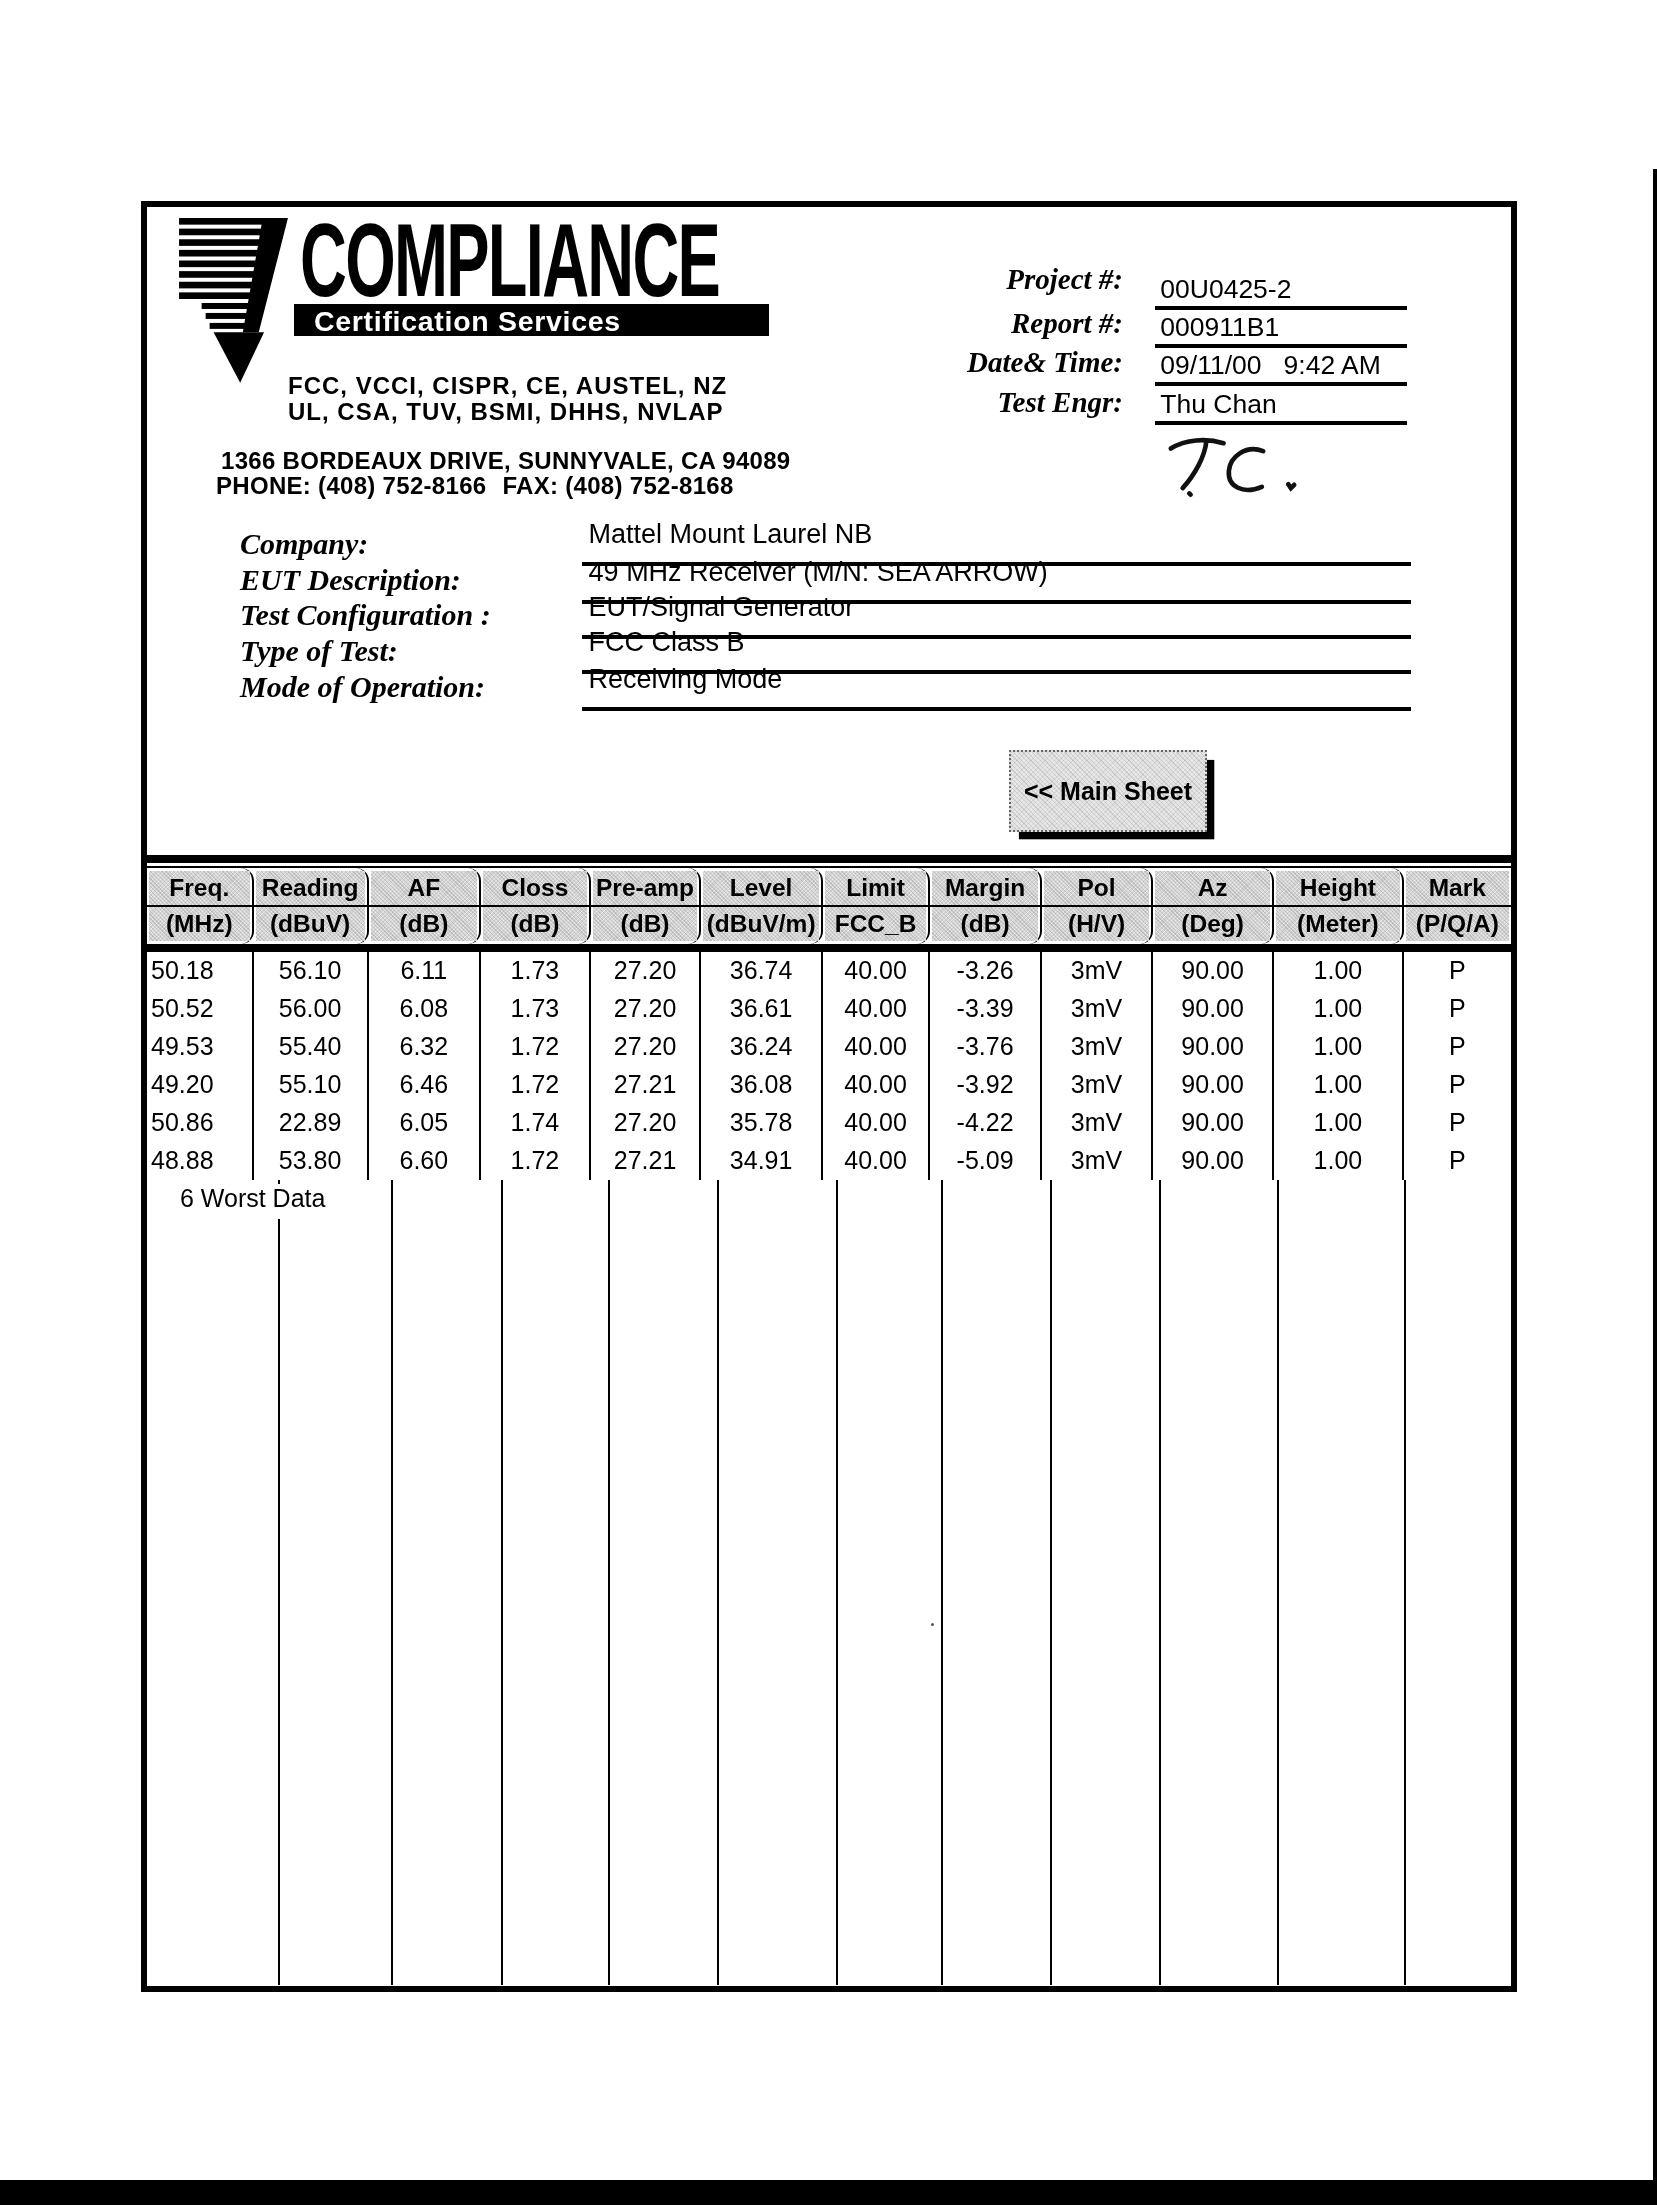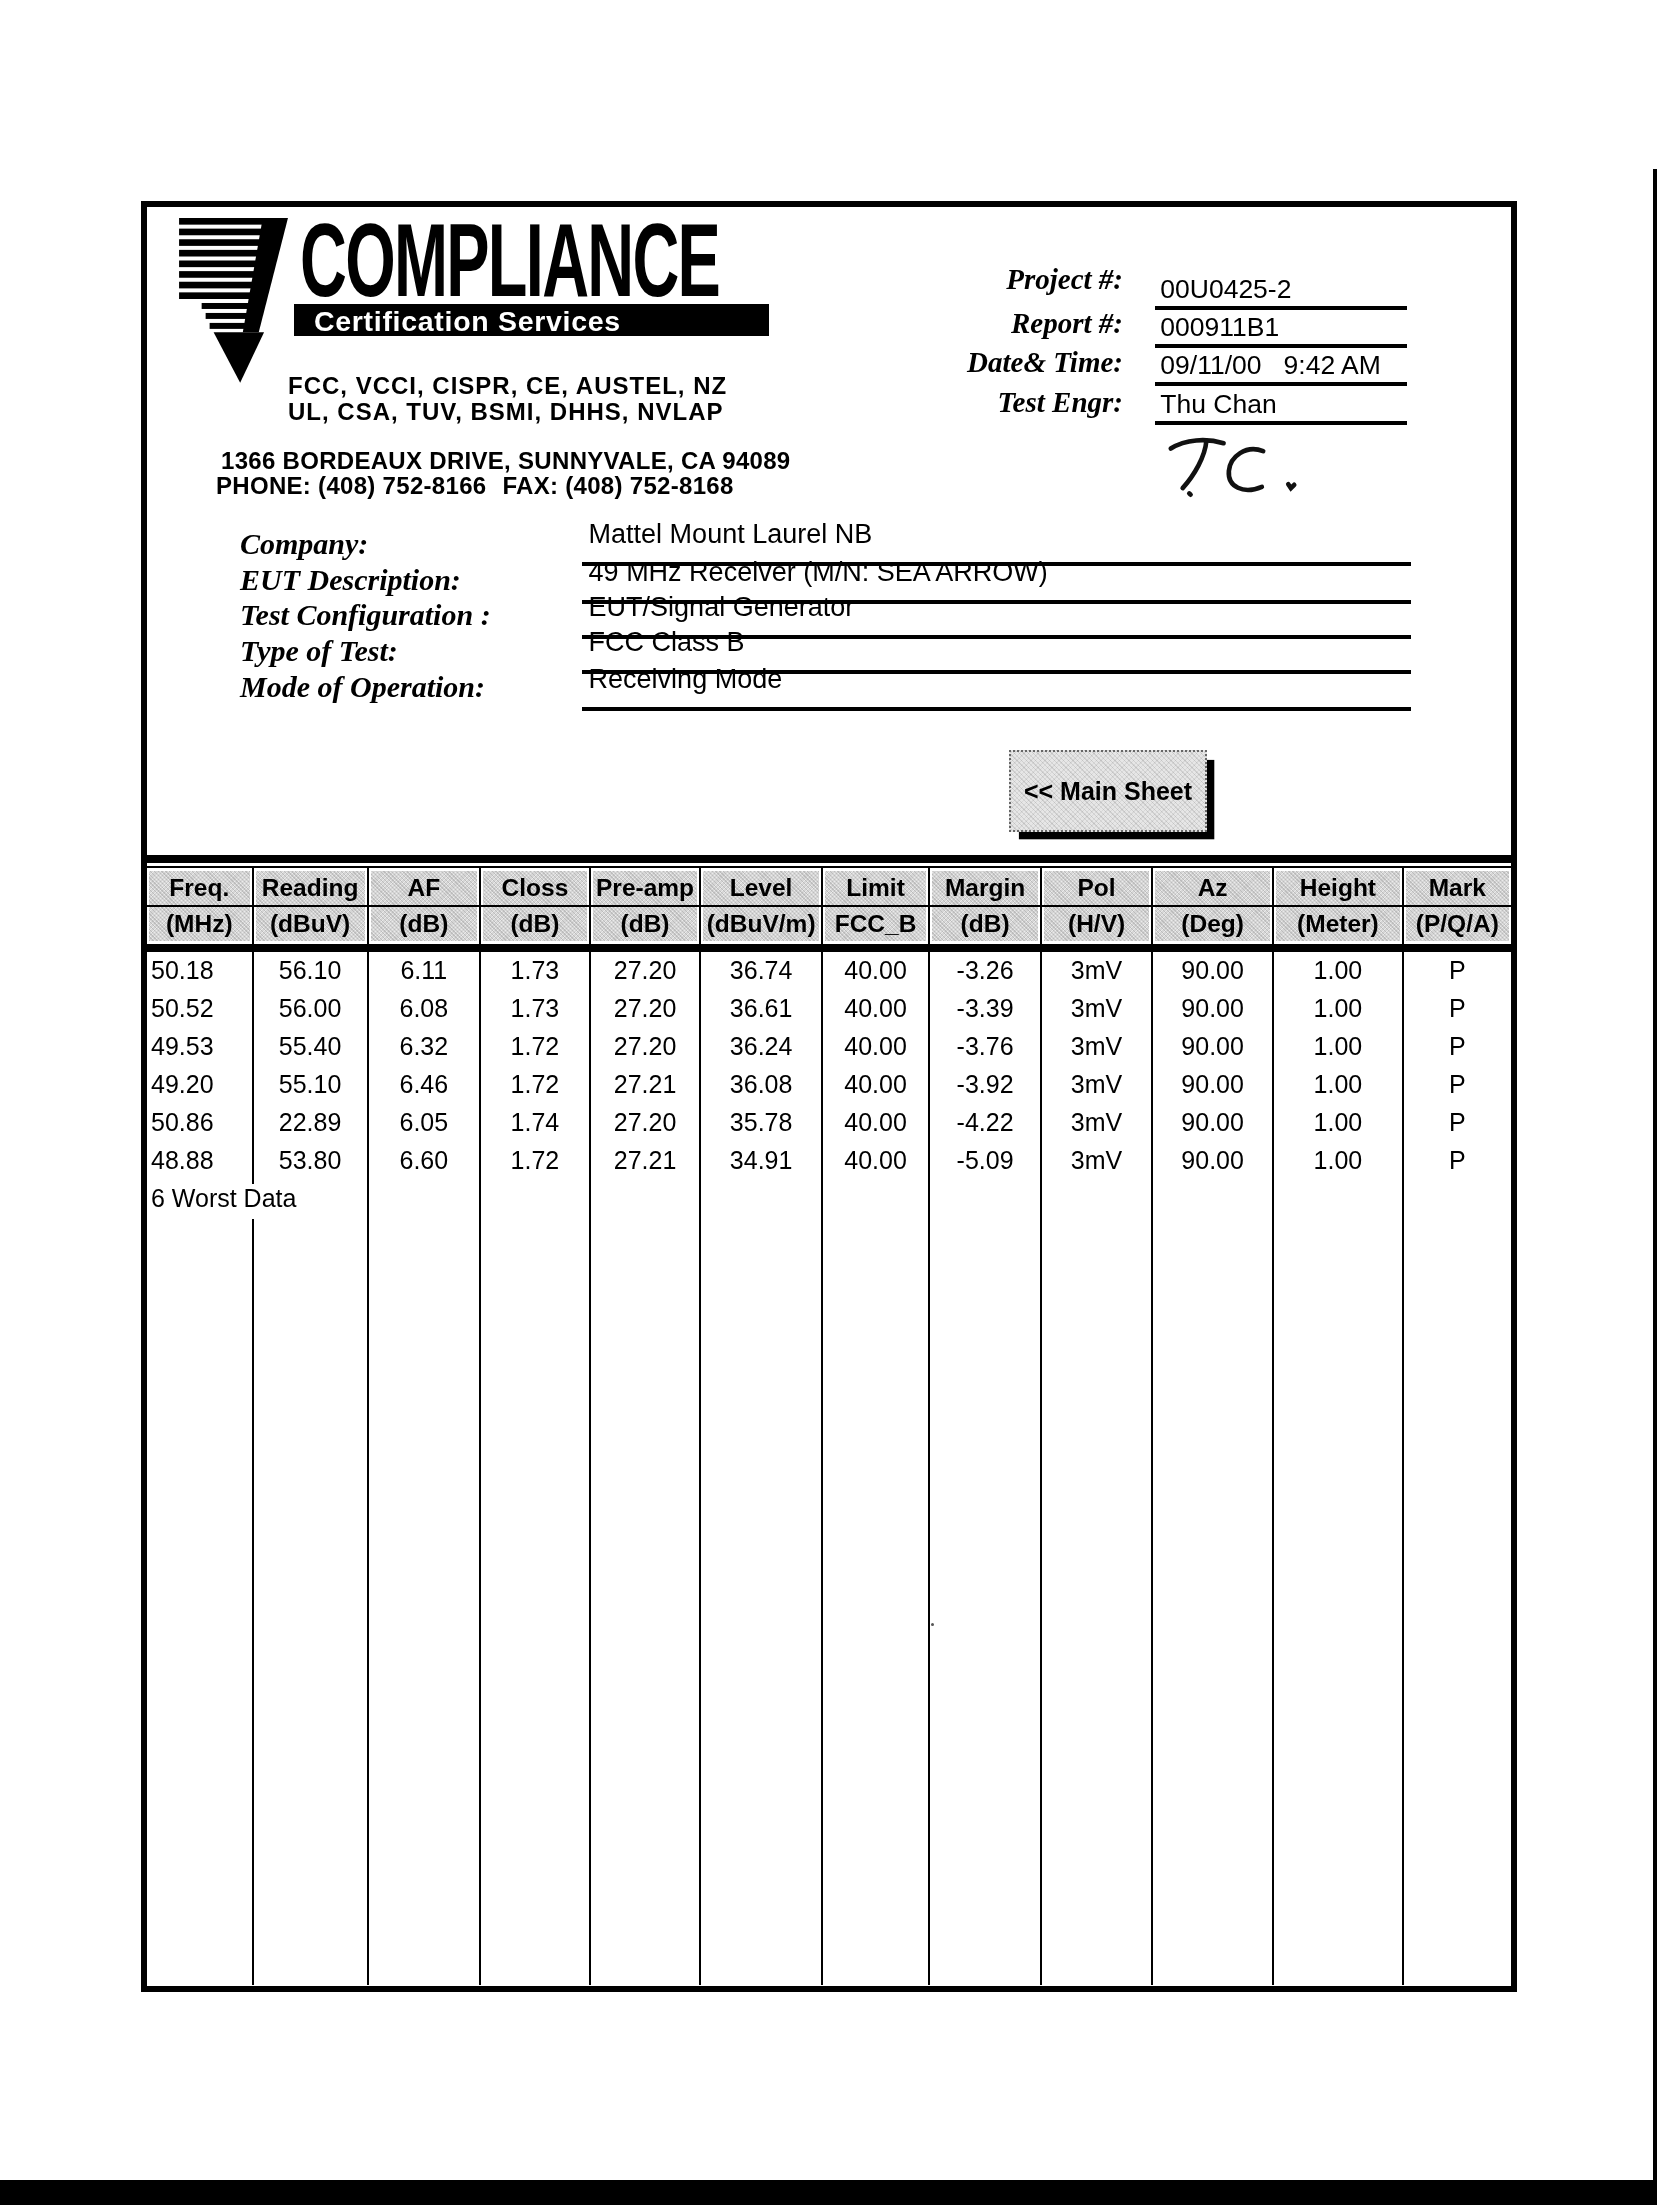--- a/index.html
+++ b/index.html
@@ -92,41 +92,41 @@
   .table-section {
     --cols:7.81% 8.44% 8.24% 8.05% 8.10% 8.92% 7.86% 8.20% 8.15% 8.87% 9.50% 7.86%;
     position:absolute; left:0; top:648px; width:100%; height:1130px;
     border-top:8.6px solid #000; box-sizing:border-box;
     display:flex; flex-direction:column;
   }
   .thead {
     display:grid; grid-template-columns:var(--cols);
     margin-top:3.3px; border-top:2px solid #000; border-bottom:8.6px solid #000;
   }
-  .hcell { border-right:2.7px solid #000; display:flex; flex-direction:column; }
+  .hcell { border-right:2.7px solid #000; display:flex; flex-direction:column;border-radius:13px; }
   .hcell:last-child { border-right:none; }
   .hname,.hunit {
     background-color:#d6d6d6;
     background-image:
       repeating-linear-gradient(45deg, rgba(0,0,0,0.12) 0 1px, transparent 1px 2.7px),
       repeating-linear-gradient(-45deg, rgba(255,255,255,0.5) 0 0.7px, transparent 0.7px 2.7px);
     text-align:center; font-weight:bold; font-size:24.5px;
     height:34px; line-height:34px; margin:2.7px 2px; white-space:nowrap; overflow:visible;
   }
   .hname { border-bottom:0; margin-bottom:0; }
   .hdiv { height:2px; background:#000; margin:0; }
   .hunit { margin-top:0; }
   .trow { display:grid; grid-template-columns:var(--cols); height:38px; }
   .tcell {
     border-right:2px solid #000; font-size:25px;
     display:flex; align-items:center; justify-content:center; white-space:nowrap;
   }
   .tcell:last-child { border-right:none; }
   .tcell.first { justify-content:flex-start; padding-left:4px; }
-  .tfill { flex:1; display:grid; grid-template-columns:var(--cols); position:relative; }
+  .tfill { flex:1; display:grid; grid-template-columns:var(--cols); position:relative;margin-left:29px; }
   .fcell { border-right:2px solid #000; }
   .fcell:last-child { border-right:none; }
   .footnote {
     position:absolute; left:0; top:4px; z-index:2; background:#fff;
     font-size:25px; padding:0 9.3px 6.6px 4px; white-space:nowrap;
   }
 </style>
 </head>
 <body>
 

